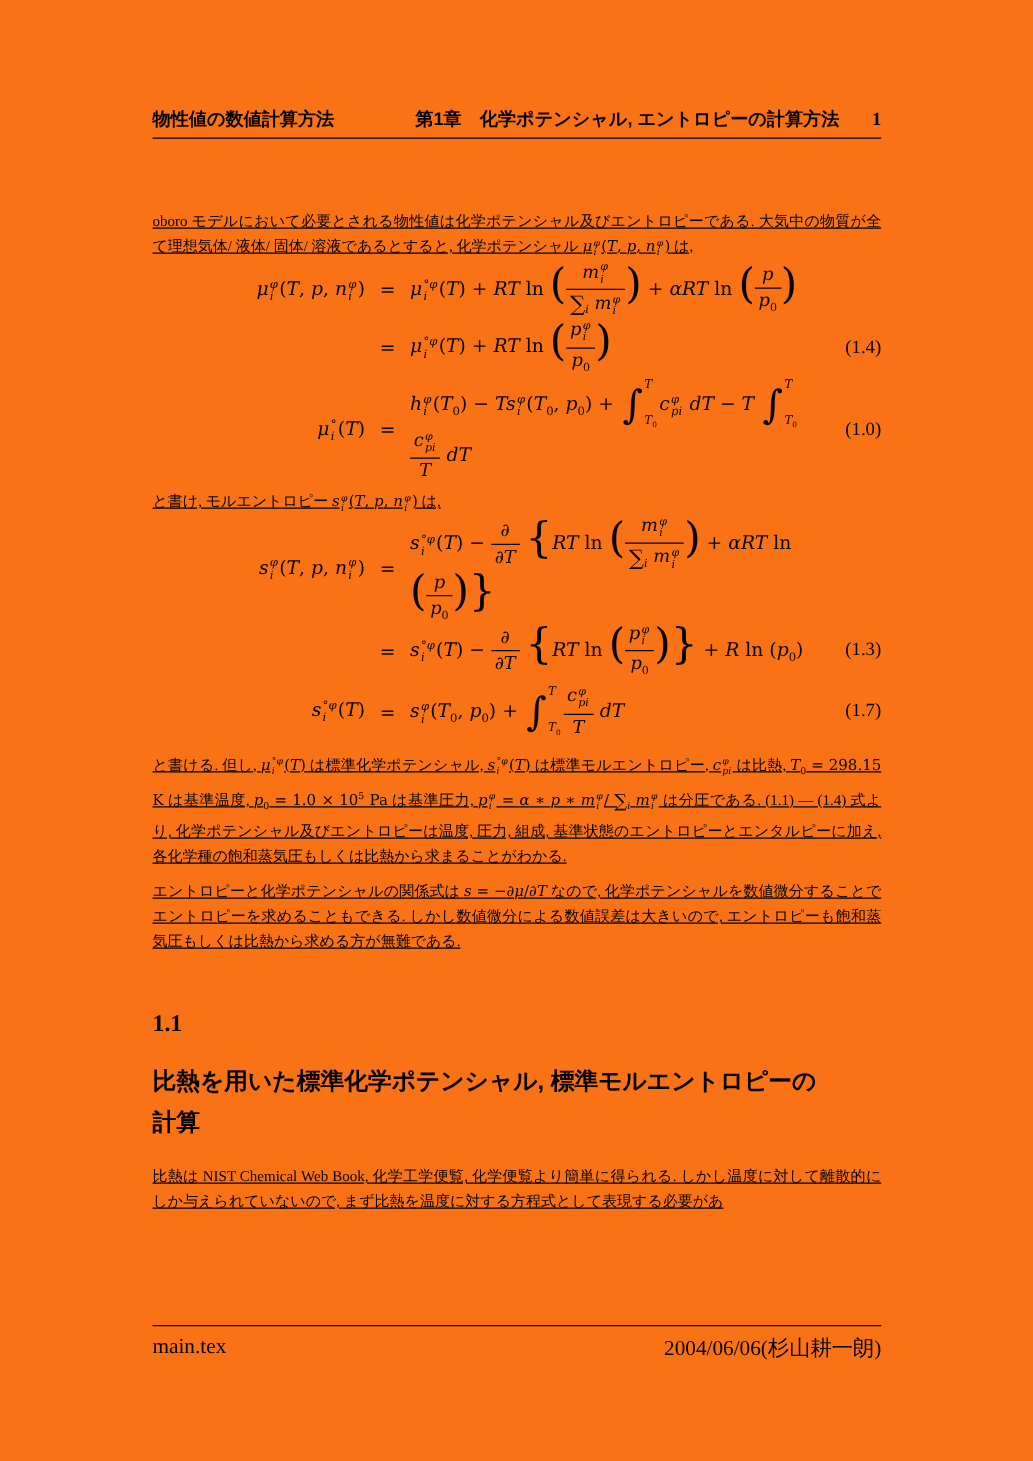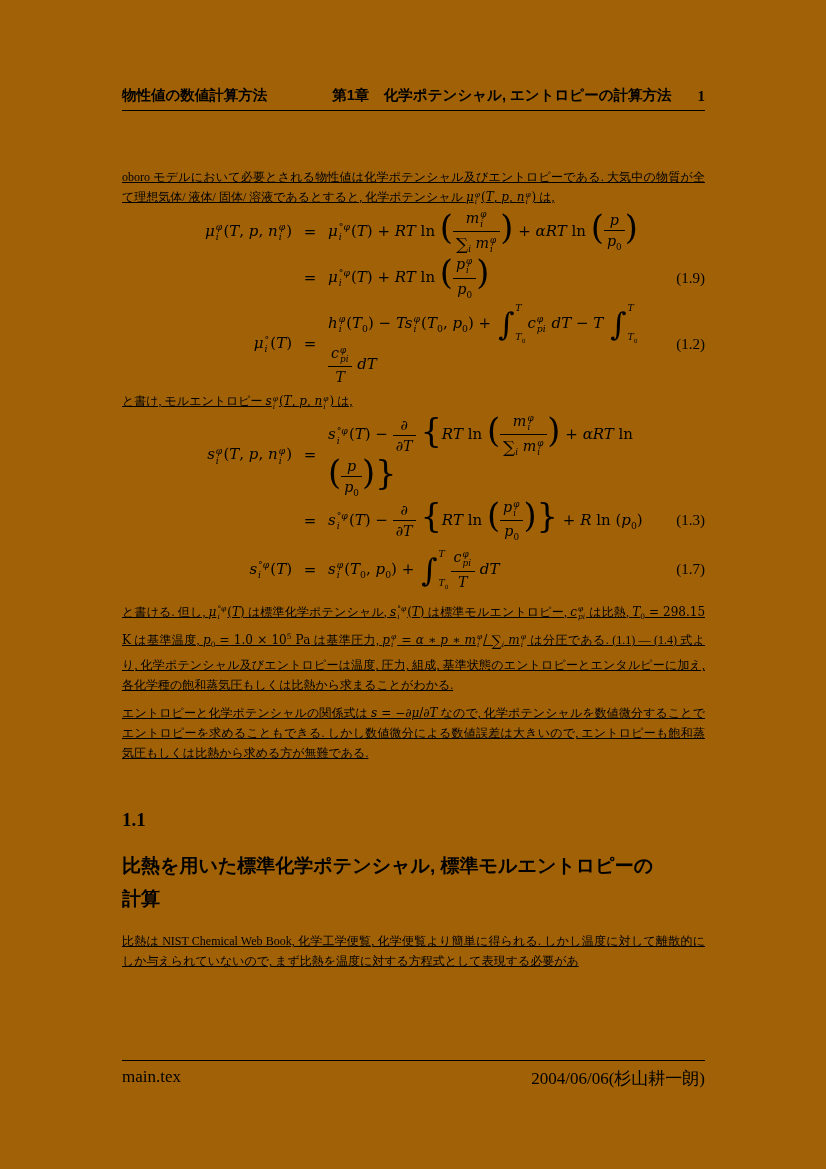--- a/index.html
+++ b/index.html
@@ -1,17 +1,17 @@
 <!DOCTYPE html>
 <html><head>
 <meta charset="utf-8">
 <style>
   html,body{margin:0;padding:0;background:#ffffff;}
   .page{
-    position:relative;width:826px;height:1169px;background:#a16207;color:#000;
+    position:relative;width:826px;height:1169px;background:#f97316;color:#000;
     font-family:"Liberation Serif","DejaVu Serif",serif;
     box-sizing:border-box;padding:86px 121px 0 122px;overflow:hidden;
   }
   
   .running-header{display:flex;justify-content:space-between;align-items:baseline;
     font-family:"Liberation Sans","DejaVu Sans",sans-serif;font-weight:bold;font-size:14.5px;}
   .rh-right{display:flex;align-items:flex-end;gap:26px;margin-left:20px;}
   .rh-page{font-family:"Liberation Serif","DejaVu Serif",serif;font-size:15px;}
   .header-rule{height:1px;background:#000;margin-top:5px;}
   
@@ -84,42 +84,42 @@
     <div class="eqrow">
       <span class="eq-lhs math"><i>μ</i><span class="ss"><span class="t"><i>φ</i></span><span class="b"><i>i</i></span></span>(<i>T</i>, <i>p</i>, <i>n</i><span class="ss"><span class="t"><i>φ</i></span><span class="b"><i>i</i></span></span>)</span>
       <span class="eq-rel math">=</span>
       <span class="eq-rhs math"><i>μ</i><span class="ss"><span class="t">°<i>φ</i></span><span class="b"><i>i</i></span></span>(<i>T</i>) + <i>RT</i> ln <span class="big">(</span><span class="frac"><span class="num"><i>m</i><span class="ss"><span class="t"><i>φ</i></span><span class="b"><i>i</i></span></span></span><span class="den"><span class="sum">∑</span><sub><i>i</i></sub> <i>m</i><span class="ss"><span class="t"><i>φ</i></span><span class="b"><i>i</i></span></span></span></span><span class="big">)</span> + <i>αRT</i> ln <span class="big">(</span><span class="frac"><span class="num"><i>p</i></span><span class="den"><i>p</i><sub>0</sub></span></span><span class="big">)</span></span>
       <span class="eq-num"></span>
     </div>
     <div class="eqrow">
       <span class="eq-lhs math"></span>
       <span class="eq-rel math">=</span>
       <span class="eq-rhs math"><i>μ</i><span class="ss"><span class="t">°<i>φ</i></span><span class="b"><i>i</i></span></span>(<i>T</i>) + <i>RT</i> ln <span class="big">(</span><span class="frac"><span class="num"><i>p</i><span class="ss"><span class="t"><i>φ</i></span><span class="b"><i>i</i></span></span></span><span class="den"><i>p</i><sub>0</sub></span></span><span class="big">)</span></span>
-      <span class="eq-num">(1.9)</span>
+      <span class="eq-num">(1.4)</span>
     </div>
   </div>
 
   <div class="eq-block">
     <div class="eqrow short">
       <span class="eq-lhs math"><i>μ</i><span class="ss"><span class="t">°</span><span class="b"><i>i</i></span></span>(<i>T</i>)</span>
       <span class="eq-rel math">=</span>
       <span class="eq-rhs math"><i>h</i><span class="ss"><span class="t"><i>φ</i></span><span class="b"><i>i</i></span></span>(<i>T</i><sub>0</sub>) − <i>Ts</i><span class="ss"><span class="t"><i>φ</i></span><span class="b"><i>i</i></span></span>(<i>T</i><sub>0</sub>, <i>p</i><sub>0</sub>) + <span class="intw">
             <span class="int">∫</span>
             <span class="lims">
               <span class="lt"><i>T</i></span>
               <span class="lb"><i>T</i><sub>0</sub></span>
             </span>
           </span><i>c</i><span class="ss"><span class="t"><i>φ</i></span><span class="b"><i>p</i><i>i</i></span></span> <i>dT</i> − <i>T</i> <span class="intw">
             <span class="int">∫</span>
             <span class="lims">
               <span class="lt"><i>T</i></span>
               <span class="lb"><i>T</i><sub>0</sub></span>
             </span>
           </span><span class="frac"><span class="num"><i>c</i><span class="ss"><span class="t"><i>φ</i></span><span class="b"><i>p</i><i>i</i></span></span></span><span class="den"><i>T</i></span></span> <i>dT</i></span>
-      <span class="eq-num">(1.2)</span>
+      <span class="eq-num">(1.0)</span>
     </div>
   </div>
 
   <p class="body-par connector">と書け, モルエントロピー <span class="math"><i>s</i><span class="ss"><span class="t"><i>φ</i></span><span class="b"><i>i</i></span></span>(<i>T</i>, <i>p</i>, <i>n</i><span class="ss"><span class="t"><i>φ</i></span><span class="b"><i>i</i></span></span>)</span> は,</p>
 
   <div class="eq-block">
     <div class="eqrow">
       <span class="eq-lhs math"><i>s</i><span class="ss"><span class="t"><i>φ</i></span><span class="b"><i>i</i></span></span>(<i>T</i>, <i>p</i>, <i>n</i><span class="ss"><span class="t"><i>φ</i></span><span class="b"><i>i</i></span></span>)</span>
       <span class="eq-rel math">=</span>
       <span class="eq-rhs math"><i>s</i><span class="ss"><span class="t">°<i>φ</i></span><span class="b"><i>i</i></span></span>(<i>T</i>) − <span class="frac"><span class="num"><i>∂</i></span><span class="den"><i>∂T</i></span></span> <span class="big">{</span><i>RT</i> ln <span class="big">(</span><span class="frac"><span class="num"><i>m</i><span class="ss"><span class="t"><i>φ</i></span><span class="b"><i>i</i></span></span></span><span class="den"><span class="sum">∑</span><sub><i>i</i></sub> <i>m</i><span class="ss"><span class="t"><i>φ</i></span><span class="b"><i>i</i></span></span></span></span><span class="big">)</span> + <i>αRT</i> ln <span class="big">(</span><span class="frac"><span class="num"><i>p</i></span><span class="den"><i>p</i><sub>0</sub></span></span><span class="big">)</span><span class="big">}</span></span>

